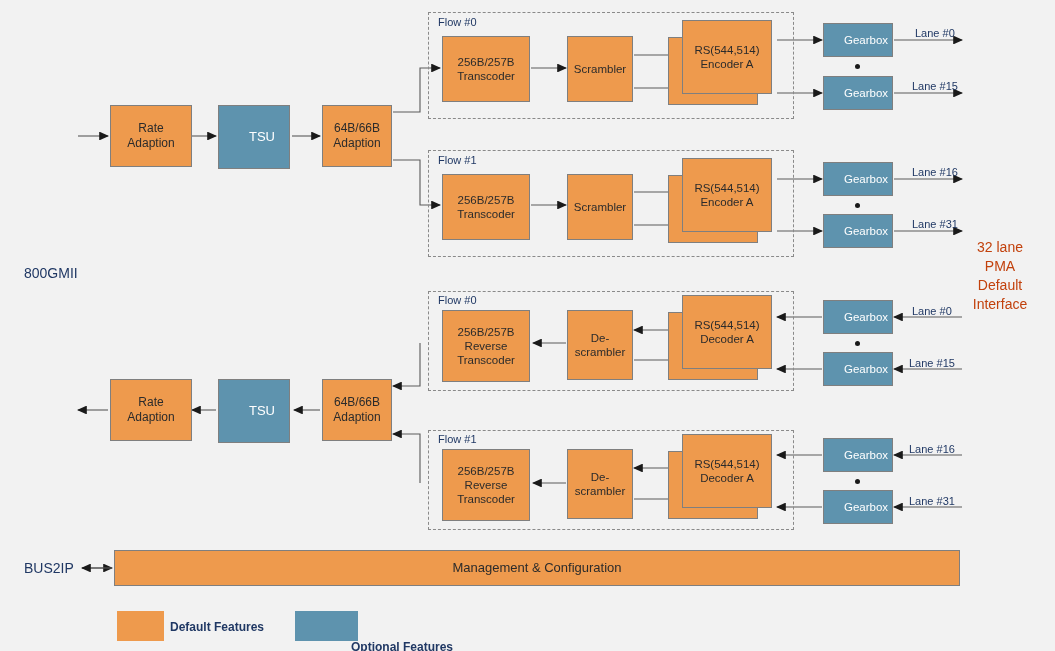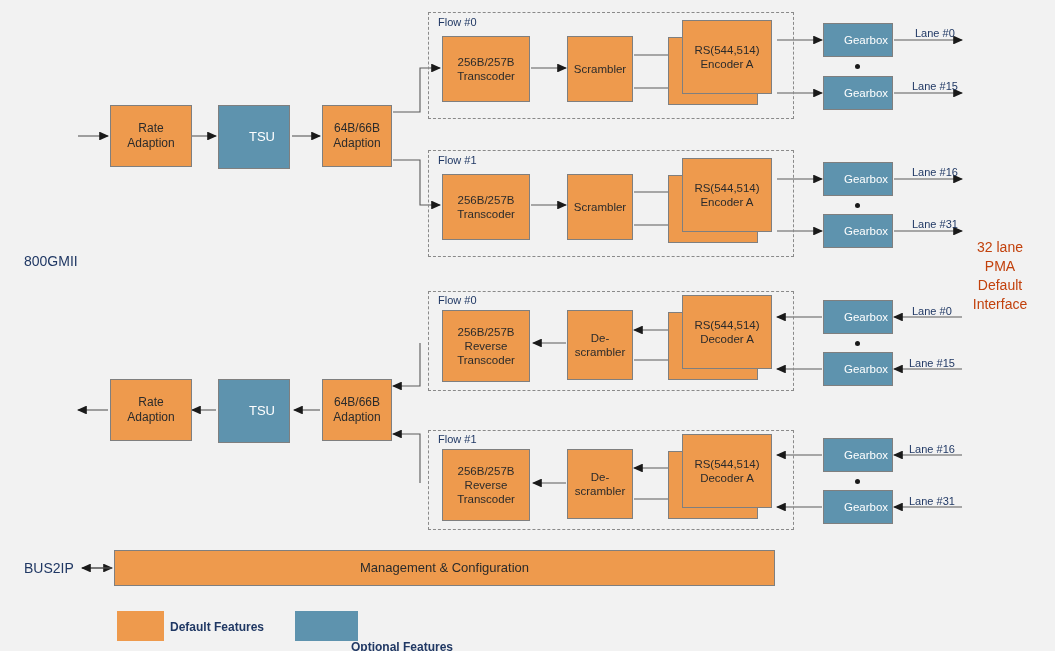--- a/index.html
+++ b/index.html
@@ -117,21 +117,21 @@
       <path d="M822,455 L777,455" marker-end="url(#ahl)"></path>
       <path d="M822,507 L777,507" marker-end="url(#ahl)"></path>
       <path d="M962,455 L894,455" marker-end="url(#ahl)"></path>
       <path d="M962,507 L894,507" marker-end="url(#ahl)"></path>
 
       <path d="M82,568 L112,568" marker-end="url(#ah)"></path>
       <path d="M112,568 L82,568" marker-end="url(#ahl)"></path>
     </g>
   </svg>
 
-  <div class="side-text" id="gmii-label" style="left:24px;top:253px;">800GMII</div>
+  <div class="side-text" id="gmii-label" style="left:24px;top:265px;">800GMII</div>
   <div class="side-text" id="bus2ip-label" style="left:24px;top:560px;">BUS2IP</div>
 
   <div id="serdes-label" style="left:952px;top:238px;width:96px;">
     <div>32 lane</div>
     <div>PMA</div>
     <div>Default</div>
     <div>Interface</div>
   </div>
 
   <div class="box orange" style="left:110px;top:105px;width:82px;height:62px;font-size:12px;">
@@ -287,21 +287,21 @@
   <div class="box blue" style="left:823px;top:438px;width:70px;height:34px;font-size:11.5px;">
     <div>Gearbox</div>
   </div>
   <div class="lane-label" style="left:909px;top:443px;">Lane #16</div>
   <div class="dot" style="left:855px;top:479px;"></div>
   <div class="box blue" style="left:823px;top:490px;width:70px;height:34px;font-size:11.5px;">
     <div>Gearbox</div>
   </div>
   <div class="lane-label" style="left:909px;top:495px;">Lane #31</div>
 
-  <div class="box orange mgmt-text" style="left:114px;top:550px;width:661px;height:36px;">
+  <div class="box orange mgmt-text" style="left:114px;top:550px;width:846px;height:36px;">
     <div>Management &amp; Configuration</div>
   </div>
 
   <div class="legend-swatch orange" style="left:117px;top:611px;border:1px solid #ee9a4d;"></div>
   <div class="legend-text" style="left:170px;top:620px;">Default Features</div>
   <div class="legend-swatch blue" style="left:295px;top:611px;border:1px solid #5e93ae;"></div>
   <div class="legend-text" style="left:351px;top:640px;">Optional Features</div>
 
 </div>
 

